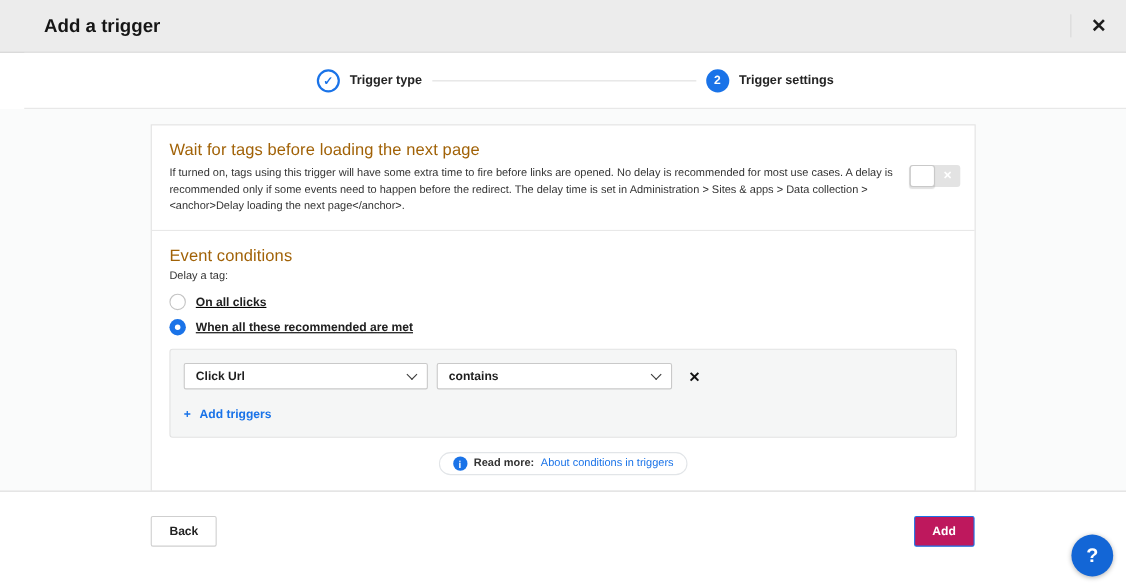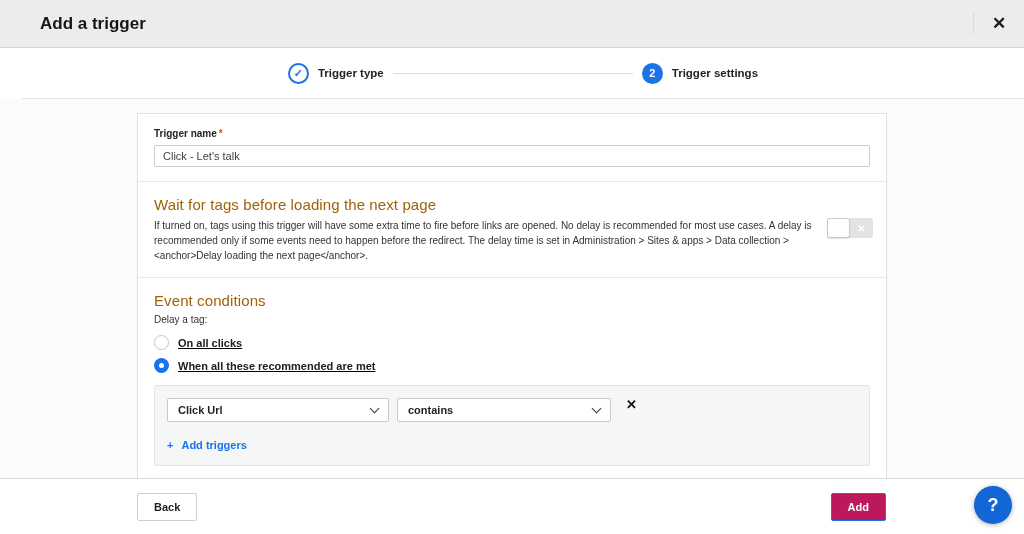--- a/index.html
+++ b/index.html
@@ -38,38 +38,38 @@
 
   .fire-a-tag { font-size:10px; color:#333; margin:2px 0 10px; }
   .radio-row { display:flex; align-items:center; gap:9px; margin:8px 0; cursor:pointer;text-decoration:underline; }
   .radio { width:15px; height:15px; border-radius:50%; flex:none; position:relative; }
   .radio.off { background:#fff; border:1px solid #c4c4c4; }
   .radio.on { background:#1a73e8; }
   .radio.on .radio-dot { position:absolute; width:5px; height:5px; border-radius:50%; background:#fff; top:5px; left:5px; }
   .radio-label { font-size:11px; font-weight:bold; color:#202020; }
 
   .cond-panel { margin-top:12px; background:#f5f6f6; border:1px solid #e2e2e2; border-radius:3px; padding:12px 12px 14px; }
-  .cond-row { display:flex; align-items:flex-start; gap:8px; }
+  .cond-row { display:flex; align-items:center; gap:8px; }
   .select { background:#fff; border:1px solid #c9c9c9; border-radius:2px; height:24px; display:flex; align-items:center; padding:0 10px; cursor:pointer; }
   .select.w1 { width:222px; }
   .select.w2 { width:214px; }
   .select-label { font-size:11px; font-weight:bold; color:#1f1f1f; flex:1; }
   .chevron { width:7px; height:7px; border-right:1.5px solid #3a3a3a; border-bottom:1.5px solid #3a3a3a; transform:rotate(45deg); margin-top:-4px; flex:none; }
   .cond-input { width:222px; height:24px; border:1px solid #c9c9c9; border-radius:2px; padding:0 8px; font-size:10.5px; color:#333; font-family:"Liberation Sans", sans-serif; background:#fff; }
   .remove-btn { margin-left:7px; font-size:13px; font-weight:bold; color:#111; cursor:pointer; line-height:1; }
   .add-cond { margin-top:17px; display:flex; align-items:center; gap:8px; color:#1a73e8; font-size:11px; font-weight:bold; cursor:pointer; }
 
   .read-more-wrap { display:flex; justify-content:center; margin-top:13px; }
   .read-more { display:flex; align-items:center; gap:6px; border:1px solid #e2e5e8; border-radius:11px; background:#fff; padding:3px 12px; }
   .info-icon { width:13px; height:13px; border-radius:50%; background:#1a73e8; color:#fff; font-size:9px; font-weight:bold; display:flex; align-items:center; justify-content:center; flex:none; }
   .read-more-prefix { color:#333; font-weight:bold; font-size:10px; }
   .read-more-link { color:#1a73e8; font-size:10px; cursor:pointer; }
 
   
-  .footer { position:absolute; left:0; right:0; bottom:0; height:56px; background:#fff; border-top:1px solid #dadada; display:flex; align-items:center; justify-content:space-between; padding:0 138px 0 137px; }
+  .footer { position:absolute; left:0; right:0; bottom:16px; height:72px; background:#fff; border-top:1px solid #dadada; display:flex; align-items:center; justify-content:space-between; padding:0 138px 0 137px; }
   .btn { font-size:11px; font-weight:bold; border-radius:2px; padding:7px 16px; cursor:pointer; font-family:"Liberation Sans", sans-serif; }
   .btn-back { background:#fff; border:1px solid #cfcfcf; color:#222; }
   .btn-add { background:#be185d; border:1px solid #1a73e8; color:#fff; }
 
   .help-btn { position:absolute; right:12px; bottom:10px; width:38px; height:38px; border-radius:50%; background:#1366d6; color:#fff; font-size:18px; font-weight:bold; display:flex; align-items:center; justify-content:center; box-shadow:0 1px 5px rgba(0,0,0,.3); cursor:pointer; }
 </style>
 </head>
 <body>
 
 <div>
@@ -89,26 +89,20 @@
     <div class="connector"></div>
     <div class="step">
       <span class="step-circle active">2</span>
       <span class="step-label">Trigger settings</span>
     </div>
   </div>
 
   <div class="content">
     <div class="card">
 
-      <div class="card-section">
-        <div class="field-label">
-          <span>Trigger name</span><span class="req">*</span>
-        </div>
-        <input class="text-input" type="text" value="Click - Let's talk" style="">
-      </div>
 
       <div class="card-section">
         <div class="section-heading">Wait for tags before loading the next page</div>
         <div class="wait-desc">If turned on, tags using this trigger will have some extra time to fire before links are opened. No delay is recommended for most use cases. A delay is recommended only if some events need to happen before the redirect. The delay time is set in Administration &gt; Sites &amp; apps &gt; Data collection &gt; &lt;anchor&gt;Delay loading the next page&lt;/anchor&gt;.</div>
         <div class="toggle">
           <div class="toggle-knob"></div>
           <div class="toggle-x">✕</div>
         </div>
       </div>
 

